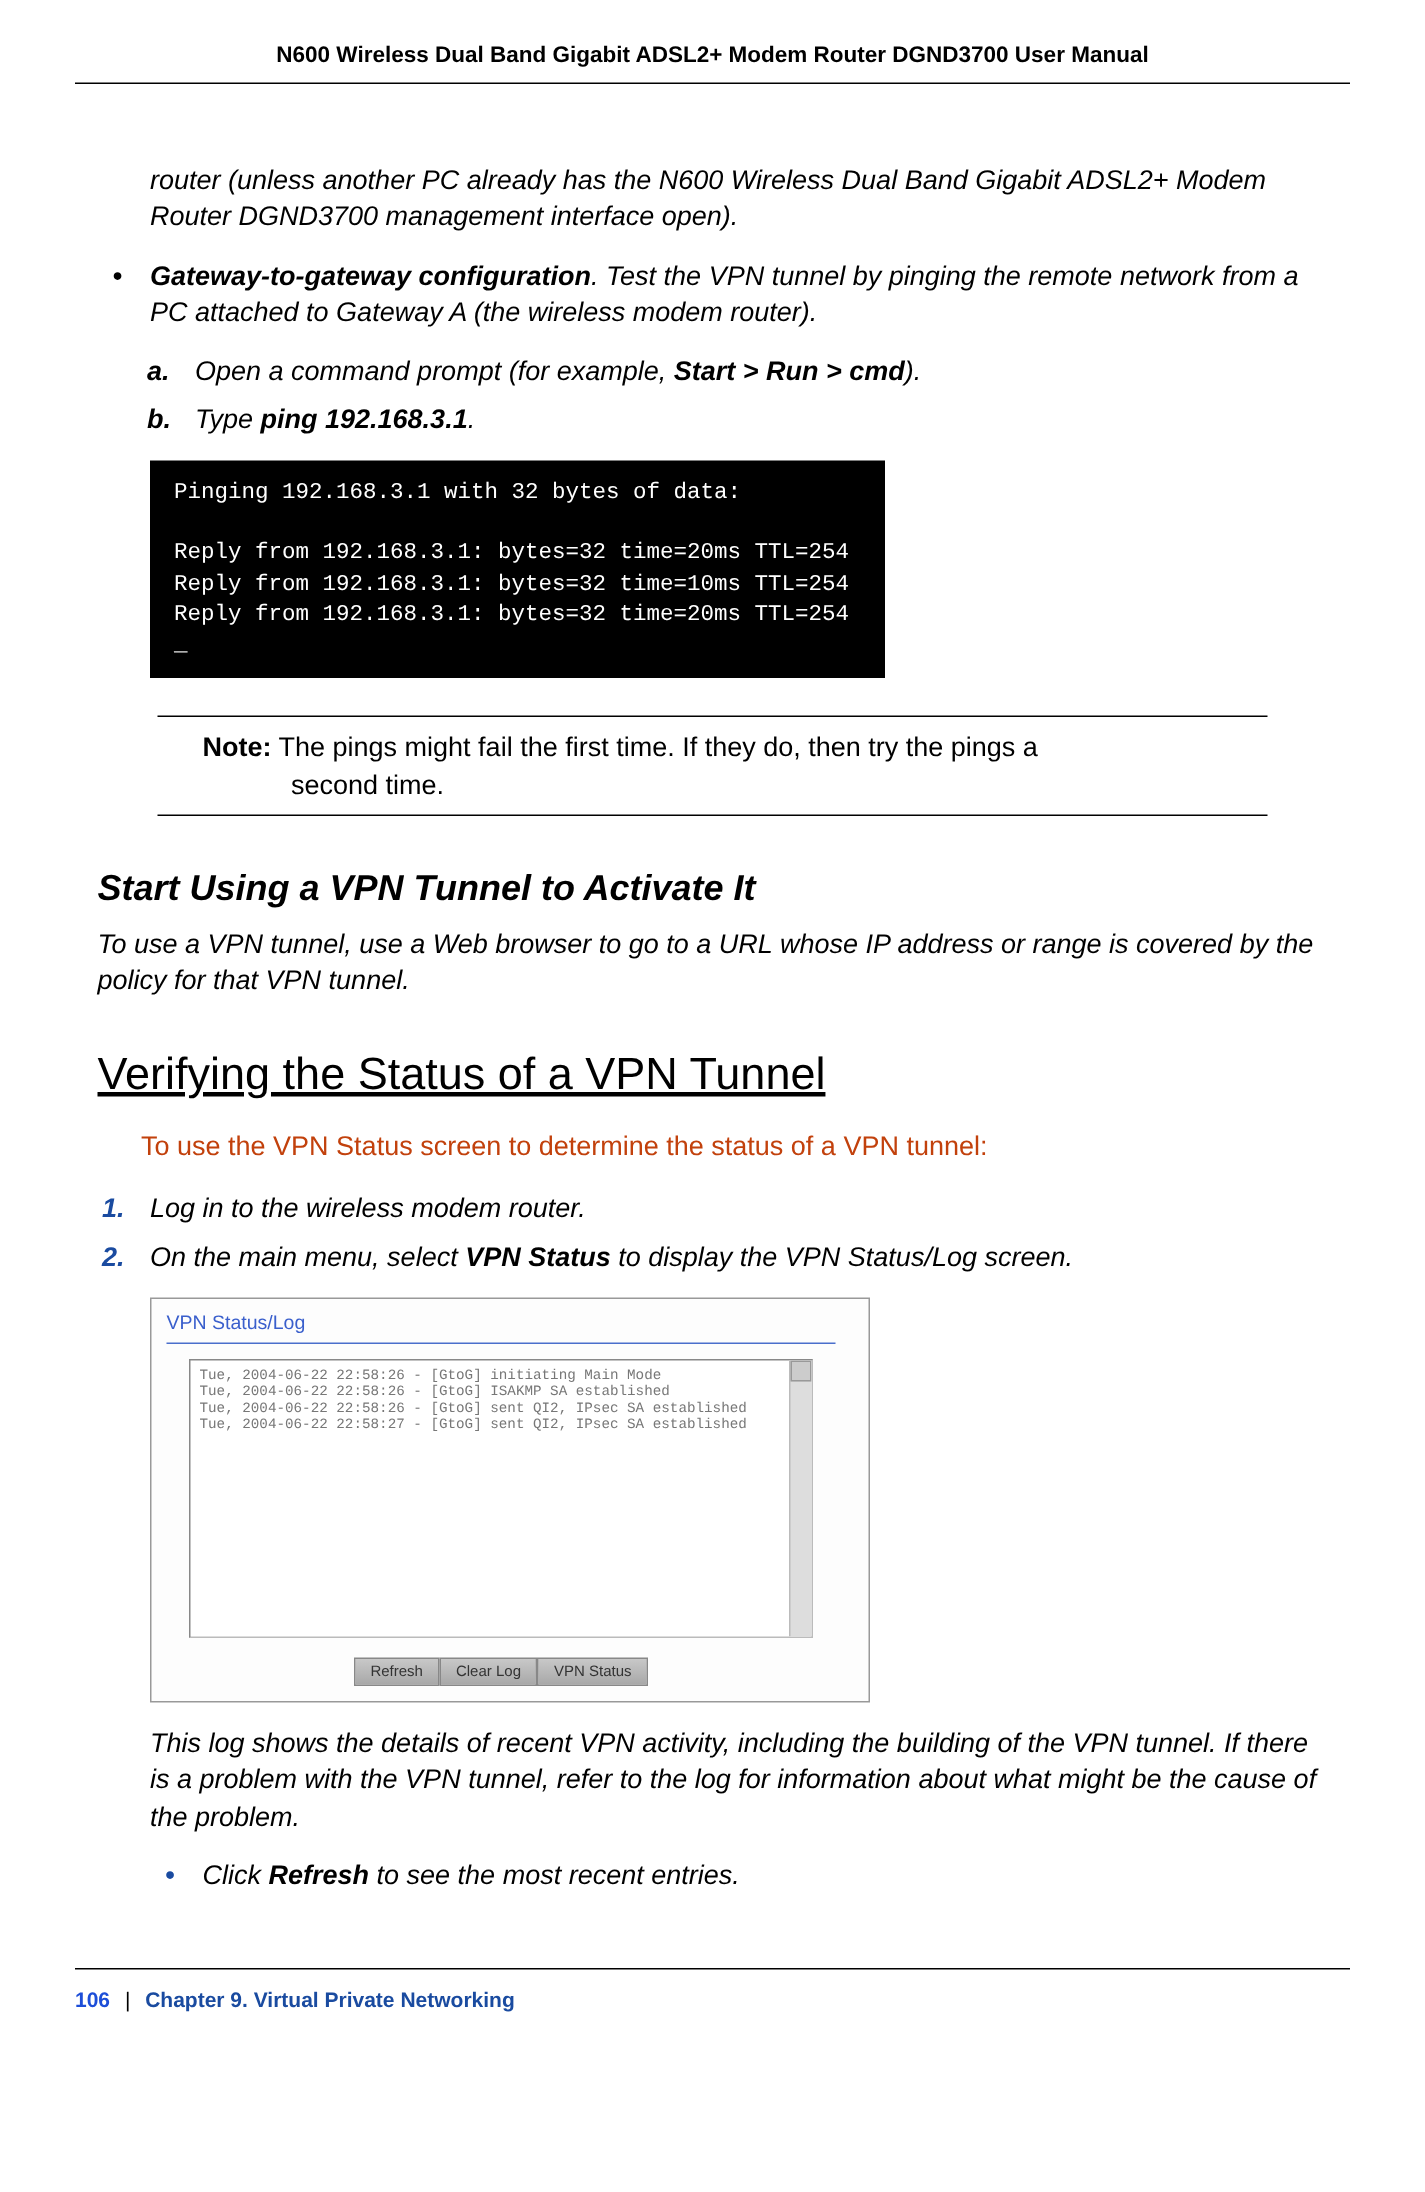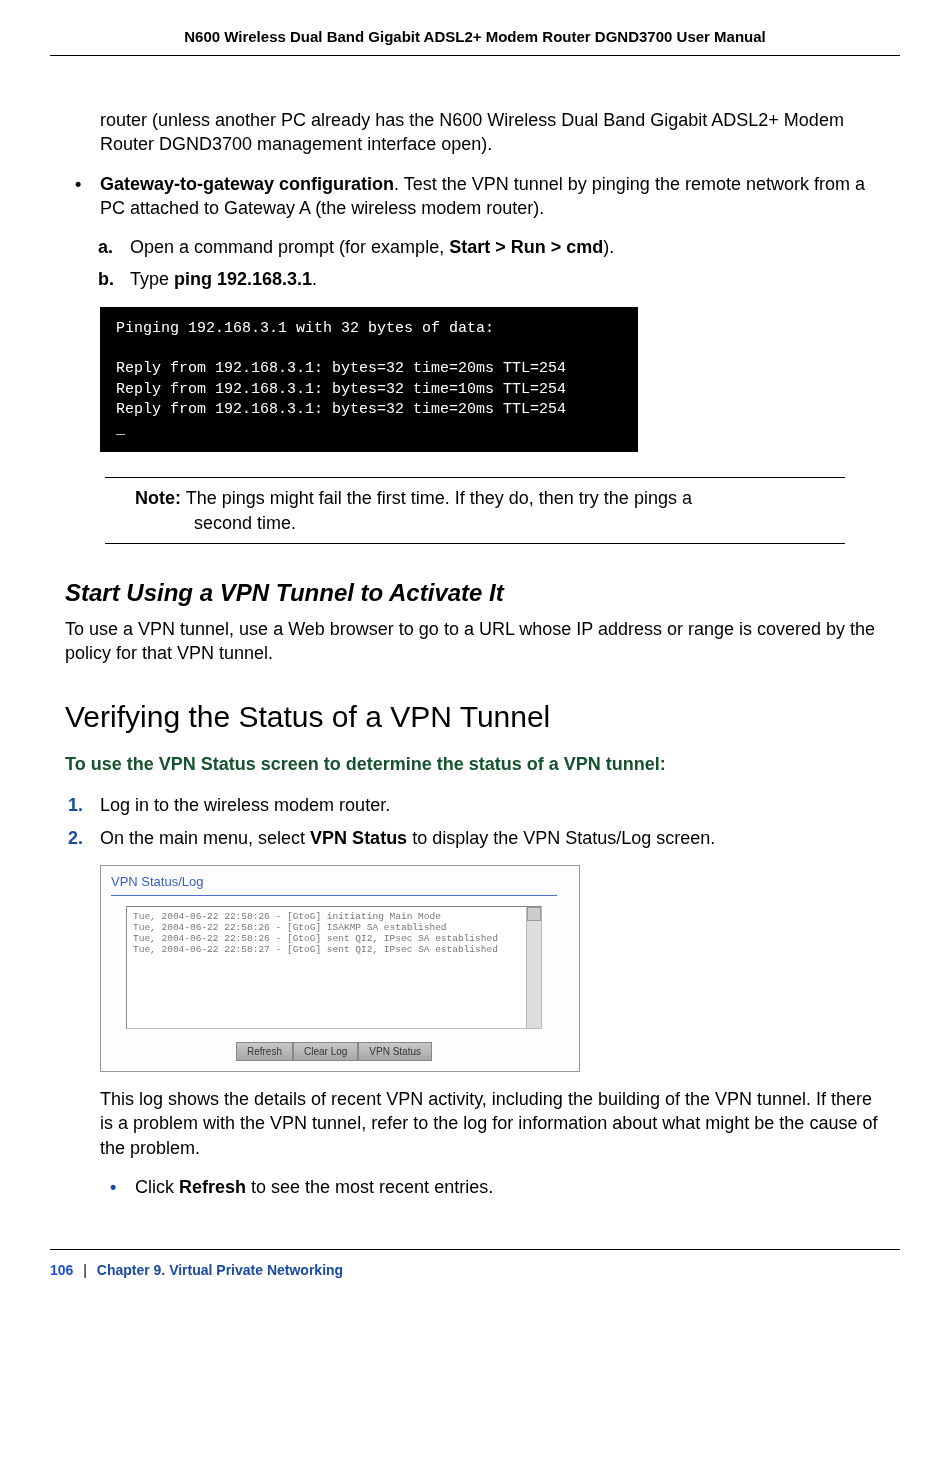--- a/index.html
+++ b/index.html
@@ -19,20 +19,21 @@
       border-bottom: 1.5px solid #000;
       margin: 0 50px 52px 50px;
     }
     .content {
       padding: 0 65px;
     }
     .body-text {
       font-size: 18px;
       line-height: 1.35;
       color: #000;
+      font-style: italic;
     }
     .continued-para {
       margin-left: 35px;
       margin-bottom: 15px;
     }
     .bullet-item {
       margin-left: 35px;
       margin-bottom: 15px;
       position: relative;
     }
@@ -55,21 +56,21 @@
       top: 0;
       font-weight: bold;
     }
     .cmd-screenshot {
       margin: 15px 0 25px 35px;
       background: #000;
       color: #fff;
       font-family: 'Courier New', monospace;
       font-size: 15px;
       padding: 12px 16px;
-      width: 538px;
+      width: 490px;
       line-height: 1.35;
       white-space: pre;
     }
     .note-box {
       margin: 20px 40px 35px 40px;
       border-top: 1.5px solid #000;
       border-bottom: 1.5px solid #000;
       padding: 8px 10px;
     }
     .note-box .note-label {
@@ -90,26 +91,28 @@
       margin-top: 35px;
       margin-bottom: 10px;
       font-family: 'Trebuchet MS', Arial, sans-serif;
     }
     .section-heading {
       font-size: 30px;
       margin-top: 35px;
       margin-bottom: 20px;
       font-family: 'Trebuchet MS', Arial, sans-serif;
       font-weight: normal;
+      text-decoration: underline;
     }
     .procedure-intro {
-      color: #14532d;
-      font-weight: bold;
+      color: #c2410c;
+      font-weight: normal;
       font-size: 18px;
       margin-bottom: 18px;
+      margin-left: 29px;
     }
     .num-item {
       margin-left: 35px;
       margin-bottom: 8px;
       position: relative;
     }
     .num-item .num {
       position: absolute;
       left: -32px;
       top: 0;
@@ -131,21 +134,21 @@
     }
     .vpn-divider {
       border-bottom: 1.5px solid #4a6fcc;
       margin-bottom: 10px;
     }
     .vpn-log-box {
       background: #fff;
       border: 1px solid #bbb;
       border-top-color: #888;
       border-left-color: #888;
-      height: 123px;
+      height: 186px;
       margin: 0 15px 12px 15px;
       padding: 4px 6px;
       font-family: 'Courier New', monospace;
       font-size: 9.5px;
       color: #777;
       position: relative;
       white-space: pre;
       overflow: hidden;
     }
     .vpn-scrollbar {

